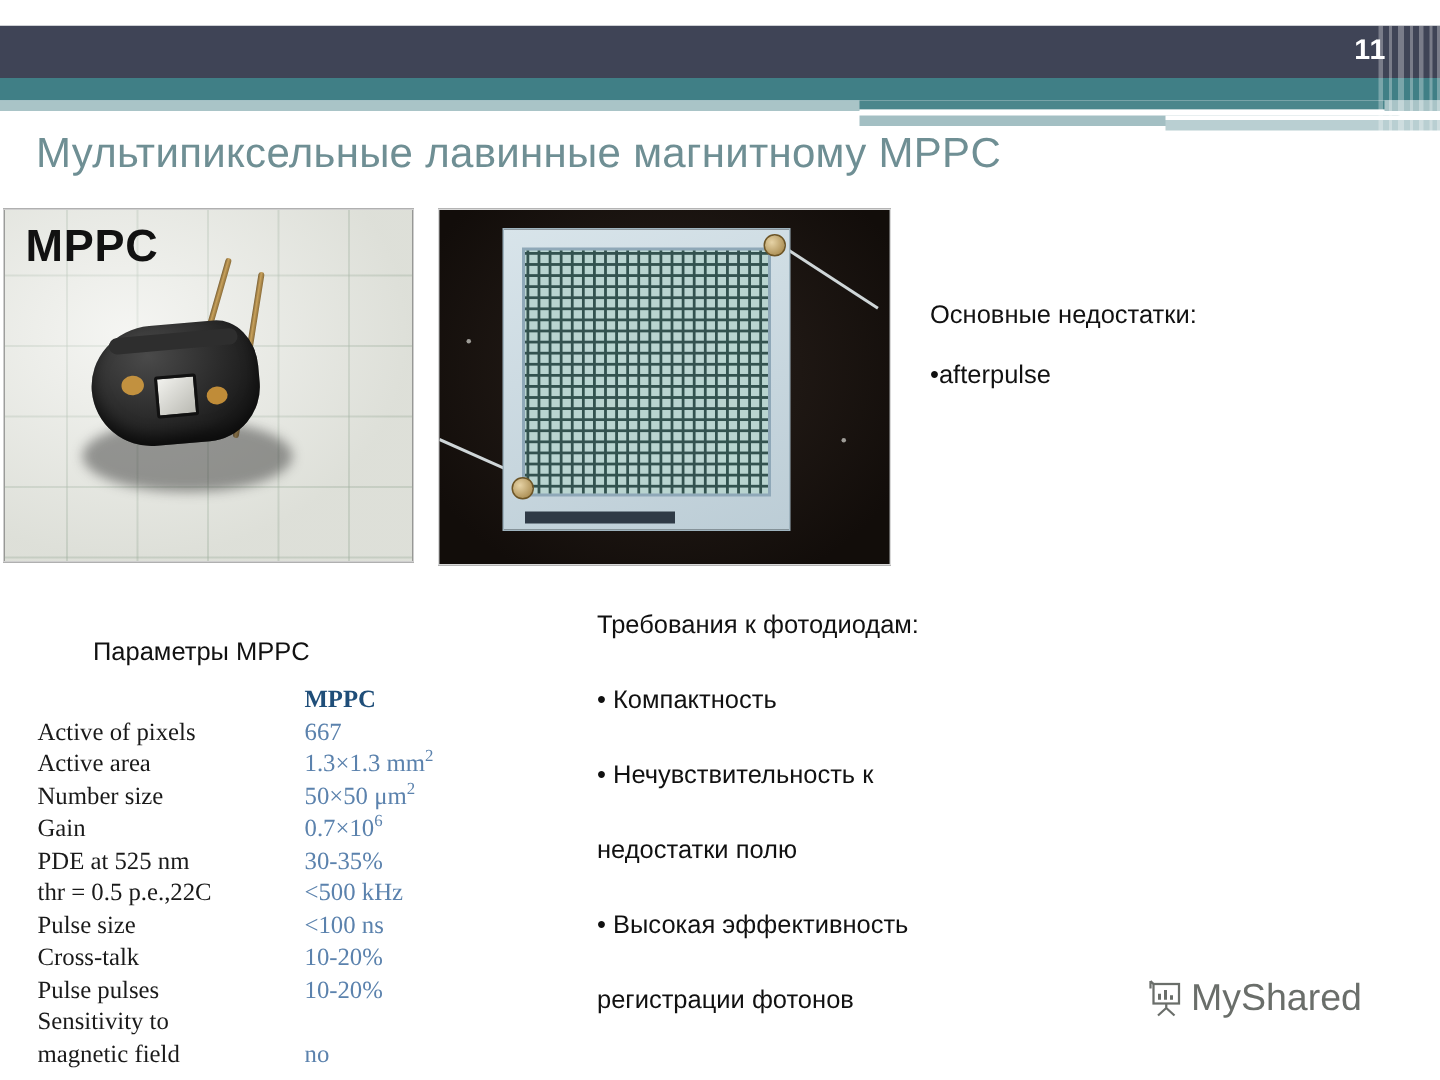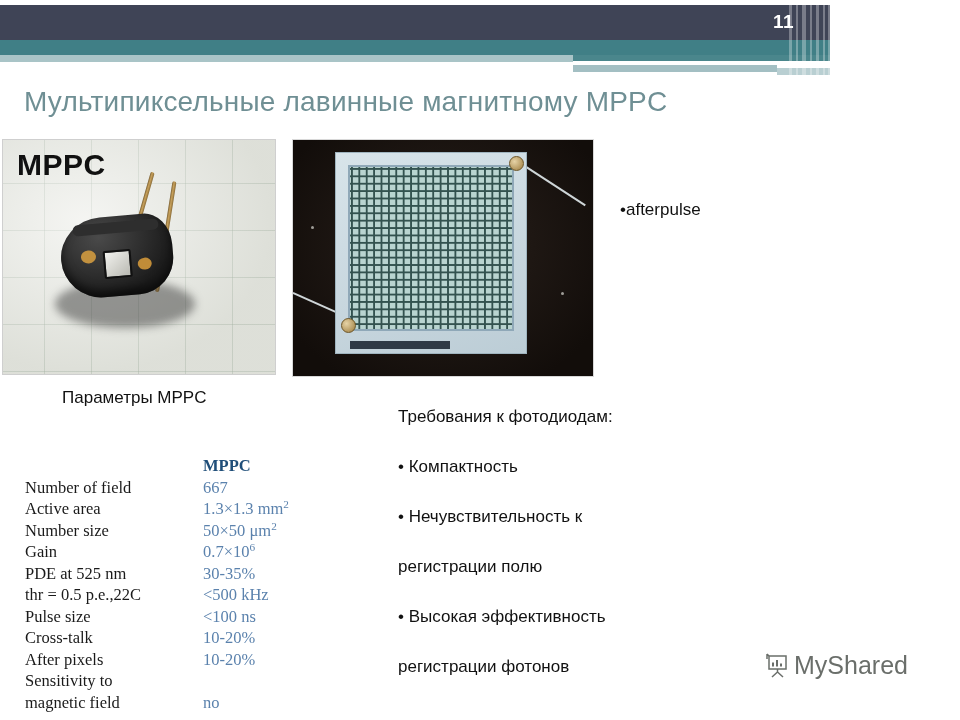--- a/index.html
+++ b/index.html
@@ -7,21 +7,21 @@
   body{
     width:960px;height:720px;
     background:#ffffff;
     font-family:"Liberation Sans", sans-serif;
     overflow:hidden;
     position:relative;
   }
   .slide{position:absolute;inset:0;width:960px;height:720px;background:#fff;overflow:hidden;}
 
   
-  .hdr{position:absolute;left:0;top:5px;width:830px;height:80px;overflow:hidden;}
+  .hdr{position:absolute;left:0;top:17px;width:960px;height:80px;overflow:hidden;}
   .band-navy{position:absolute;left:0;top:0;width:960px;height:35px;background:#3f4456;}
   .band-teal{position:absolute;left:0;top:35px;width:960px;height:15px;background:#407f86;}
   .band-ltteal{position:absolute;left:0;top:50px;width:960px;height:7px;background:#a9c4c7;}
 
   .acc-teal-1{position:absolute;left:573px;top:50px;width:350px;height:6px;background:#4a868c;}
   .acc-white-1{position:absolute;left:573px;top:56px;width:350px;height:4px;background:#ffffff;}
   .acc-lt-1{position:absolute;left:573px;top:60px;width:360px;height:7px;background:#a3bfc3;}
   .acc-white-2{position:absolute;left:777px;top:60px;width:183px;height:3px;background:#ffffff;}
   .acc-lt-2{position:absolute;left:777px;top:63px;width:183px;height:7px;background:#b9cfd2;}
 
@@ -130,21 +130,21 @@
   .w1{left:227px;top:22px;width:78px;transform:rotate(33deg);}
   .w2{left:0px;top:152px;width:62px;transform:rotate(24deg);}
   .spec{position:absolute;width:3px;height:3px;border-radius:50%;background:rgba(230,230,225,.65);}
 
   
   .disadv{position:absolute;left:620px;top:190px;width:300px;color:#111;}
   .disadv .ln{font-size:17px;line-height:40px;white-space:nowrap;}
 
   
   .params-cap{
-    position:absolute;left:62px;top:388px;
+    position:absolute;left:62px;top:425px;
     font-size:17px;color:#111;white-space:nowrap;
   }
 
   
   .ptable{
     position:absolute;left:25px;top:455px;width:330px;
     font-family:"Liberation Serif", serif;
   }
   .ptable table{border-collapse:collapse;width:100%;}
   .ptable td{padding:0;font-size:16.5px;line-height:21.5px;vertical-align:top;}
@@ -220,34 +220,35 @@
       </div>
       <div class="bar-code"></div>
     </div>
     <div class="bond-pad bp1"></div>
     <div class="bond-pad bp2"></div>
     <div class="spec" style="left:268px;top:152px;"></div>
     <div class="spec" style="left:18px;top:86px;"></div>
   </div>
 
   <div class="disadv">
+    <div class="ln">Основные недостатки:</div>
     <div class="ln">•afterpulse</div>
   </div>
 
   <div class="params-cap">Параметры MPPC</div>
 
   <div class="ptable">
     <table>
       <tbody>
         <tr>
           <td class="lbl"></td>
           <td class="val hdr-val">MPPC</td>
         </tr>
       <tr>
-            <td class="lbl">Number of field</td>
+            <td class="lbl">Active of pixels</td>
             <td class="val">667</td>
           </tr>
           <tr>
             <td class="lbl">Active area</td>
             <td class="val">1.3×1.3 mm<sup>2</sup></td>
           </tr>
           <tr>
             <td class="lbl">Number size</td>
             <td class="val">50×50 μm<sup>2</sup></td>
           </tr>
@@ -265,40 +266,40 @@
           </tr>
           <tr>
             <td class="lbl">Pulse size</td>
             <td class="val">&lt;100 ns</td>
           </tr>
           <tr>
             <td class="lbl">Cross-talk</td>
             <td class="val">10-20%</td>
           </tr>
           <tr>
-            <td class="lbl">After pixels</td>
+            <td class="lbl">Pulse pulses</td>
             <td class="val">10-20%</td>
           </tr>
           <tr>
             <td class="lbl">Sensitivity to</td>
             <td class="val"></td>
           </tr>
           <tr>
             <td class="lbl">magnetic field</td>
             <td class="val">no</td>
           </tr>
         </tbody>
     </table>
   </div>
 
   <div class="reqs">
     <div class="ln">Требования к фотодиодам:</div>
     <div class="ln">• Компактность</div>
     <div class="ln">• Нечувствительность к</div>
-    <div class="ln">регистрации полю</div>
+    <div class="ln">недостатки полю</div>
     <div class="ln">• Высокая эффективность</div>
     <div class="ln"> регистрации фотонов</div>
   </div>
 
   <div class="wm">
     <span>
       <svg width="30" height="30" viewBox="0 0 30 30" fill="none" stroke="#4a4f4a" stroke-width="1.5">
         <rect x="5" y="6" width="17" height="13"></rect>
         <path d="M5 6 L3 4 M3 4 L3 9"></path>
         <rect x="8" y="12.5" width="2" height="4" fill="#4a4f4a" stroke="none"></rect>

